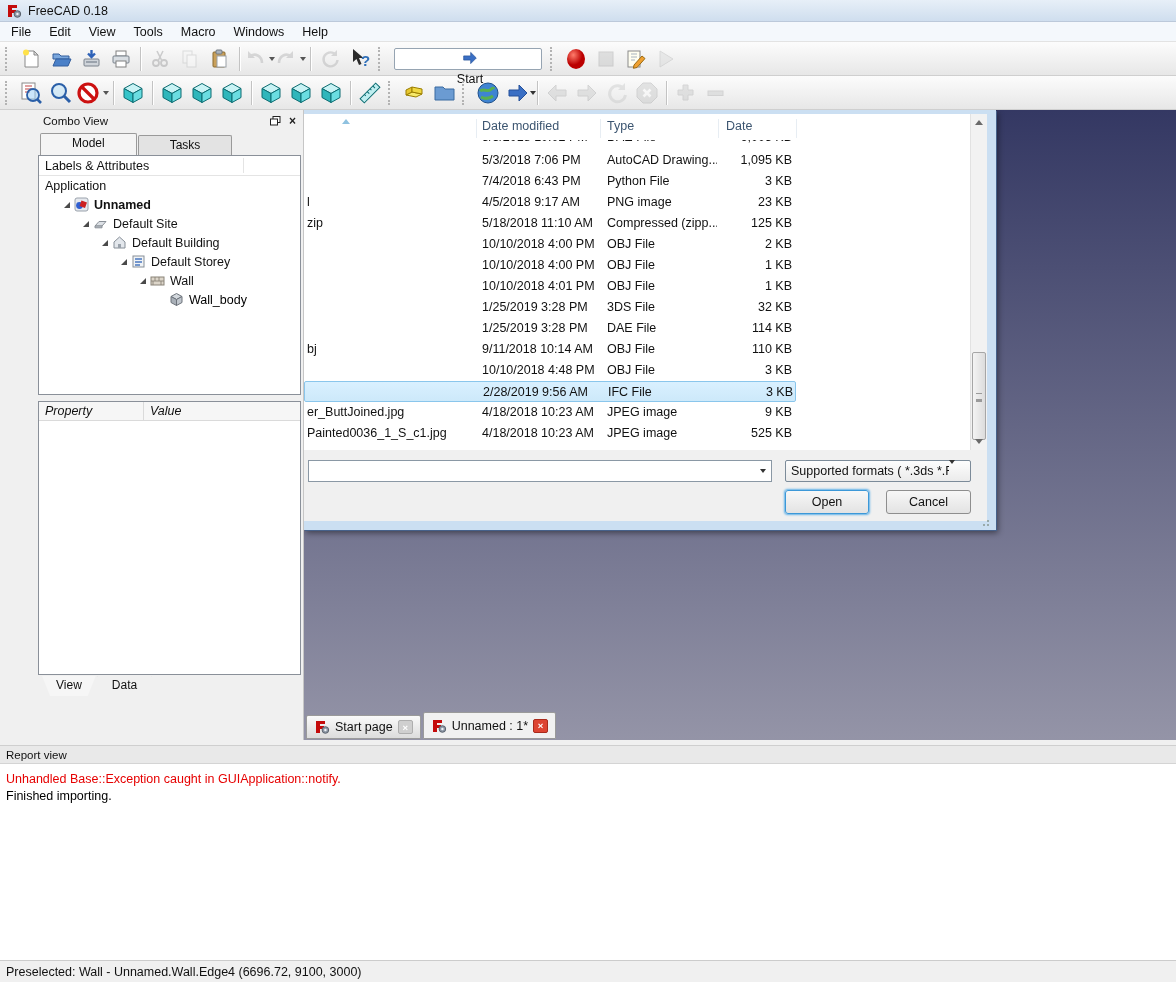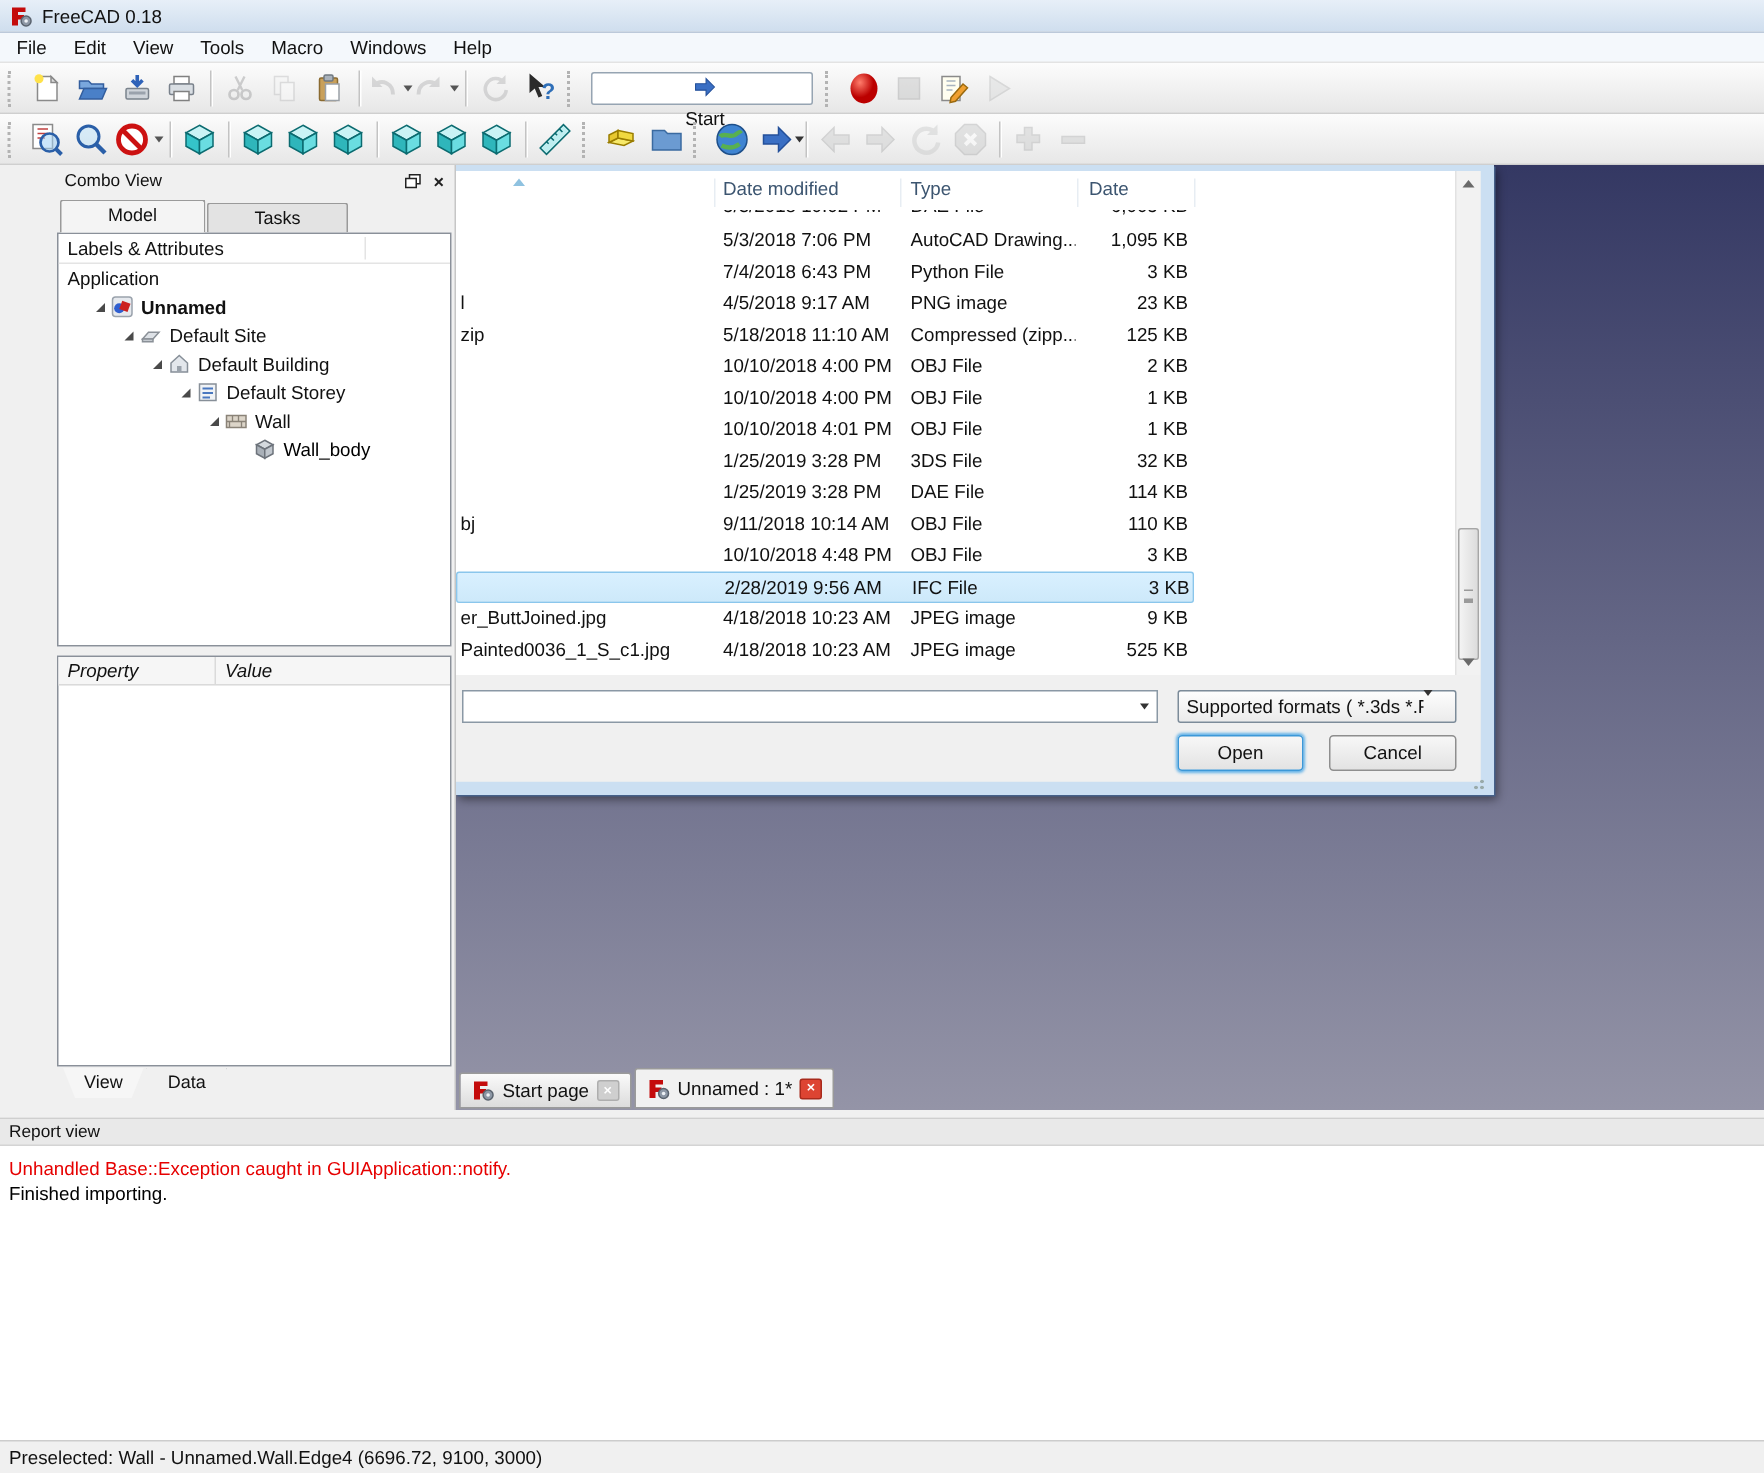--- a/index.html
+++ b/index.html
@@ -25,21 +25,21 @@
   .main { height:630px; display:flex; position:relative;margin-left:36px; }
 
   
   .combo-view { width:268px; background:#f0f0f0; border-right:1px solid #c6c6c6; position:relative; }
   .cv-title { height:22px; display:flex; align-items:center; padding:0 7px; font-size:11.5px; }
   .cv-btns { margin-left:auto; display:flex; gap:8px; align-items:center; }
   .cv-x { font-weight:bold; font-size:12px; color:#222; line-height:10px; }
   .cv-tabs { height:23px; display:flex; align-items:flex-end; padding-left:4px; }
   .cv-tab { height:20px; padding:2px 31px; border:1px solid #9a9a9a; border-bottom:none; border-radius:2px 2px 0 0; background:#e3e3e3; font-size:12px; margin-right:1px; }
   .cv-tab.active { background:#f4f4f4; height:22px; position:relative; z-index:2; }
-  .cv-frame { margin:0 2px; background:#fff; border:1px solid #8a9099; height:276px; overflow:hidden; position:relative; }
+  .cv-frame { margin:0 2px; background:#fff; border:1px solid #8a9099; height:240px; overflow:hidden; position:relative; }
   .cv-tree-header { height:20px; border-bottom:1px solid #e4e4e4; display:flex; align-items:center; padding-left:6px; position:relative; }
   .cv-tree-header:after { content:""; position:absolute; right:56px; top:2px; bottom:2px; width:1px; background:#e4e4e4; }
   .tree-row { height:19px; display:flex; align-items:center; }
   .tw-arrow { width:0; height:0; border-bottom:6px solid #4a4a4a; border-left:6px solid transparent; margin-right:4px; }
   .tree-icon { width:16px; height:15px; display:inline-flex; margin-right:4px; }
   .cv-prop-frame { margin:6px 2px 0; background:#fff; border:1px solid #8a9099; height:274px; }
   .prop-header { height:19px; display:flex; background:#f6f6f6; border-bottom:1px solid #dadada;font-style:italic; }
   .prop-header .c1 { width:105px; padding-left:6px; border-right:1px solid #dadada; display:flex; align-items:center; }
   .prop-header .c2 { padding-left:6px; display:flex; align-items:center; }
   .cv-bottom-tabs { height:27px; display:flex; align-items:flex-start; padding:1px 0 0 6px; }

